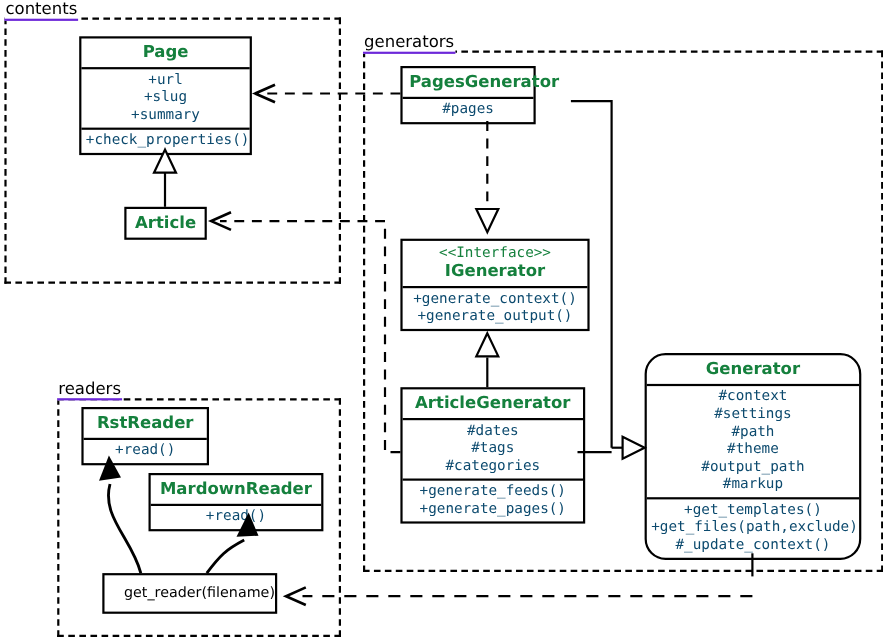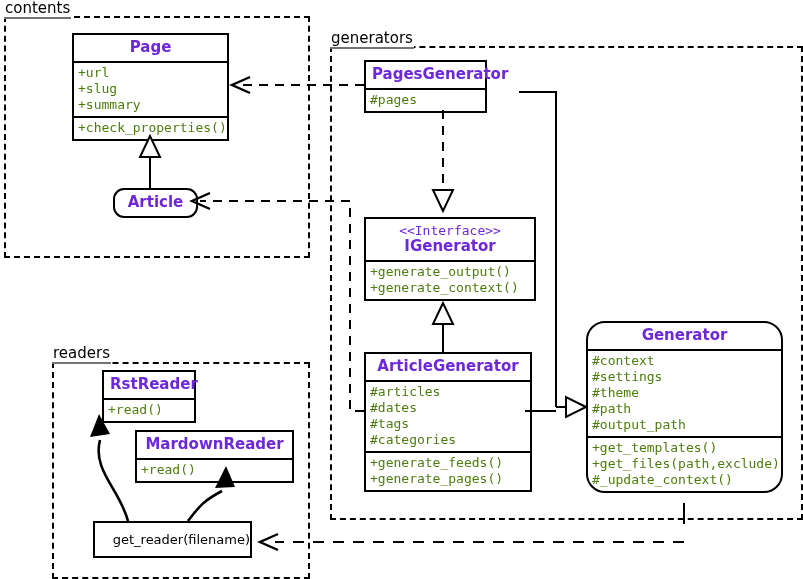--- a/index.html
+++ b/index.html
@@ -5,33 +5,33 @@
   html,body{margin:0;padding:0;background:#ffffff;}
   body{width:803px;height:579px;position:relative;overflow:hidden;
        font-family:"DejaVu Sans",sans-serif;}
   #stage{position:absolute;left:0;top:0;width:803px;height:579px;}
   svg.layer{position:absolute;left:0;top:0;width:803px;height:579px;pointer-events:none;}
 
   
   .pkg{position:absolute;border:2px dashed #000;}
   .pkg-label{position:absolute;font-size:15px;color:#000;
              font-family:"DejaVu Sans",sans-serif;
-             border-bottom:2px solid #737373;line-height:17px;padding:0 1px;
+             border-bottom:2px solid #6d28d9;line-height:17px;padding:0 1px;
              background:#fff;white-space:nowrap;}
 
   
   .cls{position:absolute;border:2px solid #000;background:#fff;box-sizing:border-box;}
   .cls .name{font-weight:bold;font-size:15px;text-align:center;
-             padding:4px 6px 5px 6px;line-height:17px;color:#6d28d9;
+             padding:4px 6px 5px 6px;line-height:17px;color:#15803d;
              font-family:"DejaVu Sans",sans-serif;}
   .cls .stereo{font-weight:normal;font-size:13px;text-align:center;display:block;
                line-height:15px;font-family:"DejaVu Sans Mono",monospace;}
   .cls .compart{border-top:2px solid #000;padding:2px 4px 3px 4px;}
-  .cls .compart div{font-size:13px;line-height:16px;color:#4d7c0f;white-space:nowrap;
-                    font-family:"DejaVu Sans Mono",monospace;}
+  .cls .compart div{font-size:13px;line-height:16px;color:#0c4a6e;white-space:nowrap;
+                    font-family:"DejaVu Sans Mono",monospace;text-align:center;}
   .plainbox{position:absolute;border:2px solid #000;background:#fff;box-sizing:border-box;
             display:flex;align-items:center;justify-content:flex-end;}
   .plainbox span{font-size:13px;color:#000;font-family:"DejaVu Sans",sans-serif;}
 </style>
 </head>
 <body>
 
 <div id="stage">
 
   <div class="pkg" style="left:4px;top:16px;width:302px;height:238px;"></div>
@@ -42,79 +42,79 @@
     <div class="compart">
       <div>+url</div>
       <div>+slug</div>
       <div>+summary</div>
     </div>
     <div class="compart">
       <div>+check_properties()</div>
     </div>
   </div>
 
-  <div class="cls" style="left:113px;top:188px;width:85px;border-radius:11px;">
+  <div class="cls" style="left:113px;top:188px;width:75px;">
     <div class="name">Article</div>
   </div>
 
   <div class="pkg" style="left:330px;top:46px;width:469px;height:470px;"></div>
   <div class="pkg-label" style="left:330px;top:30px;">generators</div>
 
   <div class="cls" style="left:364px;top:60px;width:123px;">
     <div class="name">PagesGenerator</div>
     <div class="compart">
       <div>#pages</div>
     </div>
   </div>
 
   <div class="cls" style="left:364px;top:217px;width:172px;">
     <div class="name">
       <span class="stereo">&lt;&lt;Interface&gt;&gt;</span>
       <span>IGenerator</span>
     </div>
     <div class="compart">
+      <div>+generate_context()</div>
       <div>+generate_output()</div>
-      <div>+generate_context()</div>
     </div>
   </div>
 
   <div class="cls" style="left:364px;top:352px;width:168px;">
     <div class="name">ArticleGenerator</div>
     <div class="compart">
-      <div>#articles</div>
       <div>#dates</div>
       <div>#tags</div>
       <div>#categories</div>
     </div>
     <div class="compart">
       <div>+generate_feeds()</div>
       <div>+generate_pages()</div>
     </div>
   </div>
 
   <div class="cls" style="left:586px;top:321px;width:197px;border-radius:19px;">
     <div class="name">Generator</div>
     <div class="compart">
       <div>#context</div>
       <div>#settings</div>
+      <div>#path</div>
       <div>#theme</div>
-      <div>#path</div>
       <div>#output_path</div>
+      <div>#markup</div>
     </div>
     <div class="compart">
       <div>+get_templates()</div>
       <div>+get_files(path,exclude)</div>
       <div>#_update_context()</div>
     </div>
   </div>
 
   <div class="pkg" style="left:52px;top:362px;width:254px;height:213px;"></div>
   <div class="pkg-label" style="left:52px;top:345px;">readers</div>
 
-  <div class="cls" style="left:74px;top:370px;width:94px;margin-left:28px;">
+  <div class="cls" style="left:74px;top:370px;width:116px;">
     <div class="name">RstReader</div>
     <div class="compart">
       <div>+read()</div>
     </div>
   </div>
 
   <div class="cls" style="left:135px;top:430px;width:159px;">
     <div class="name">MardownReader</div>
     <div class="compart">
       <div>+read()</div>

